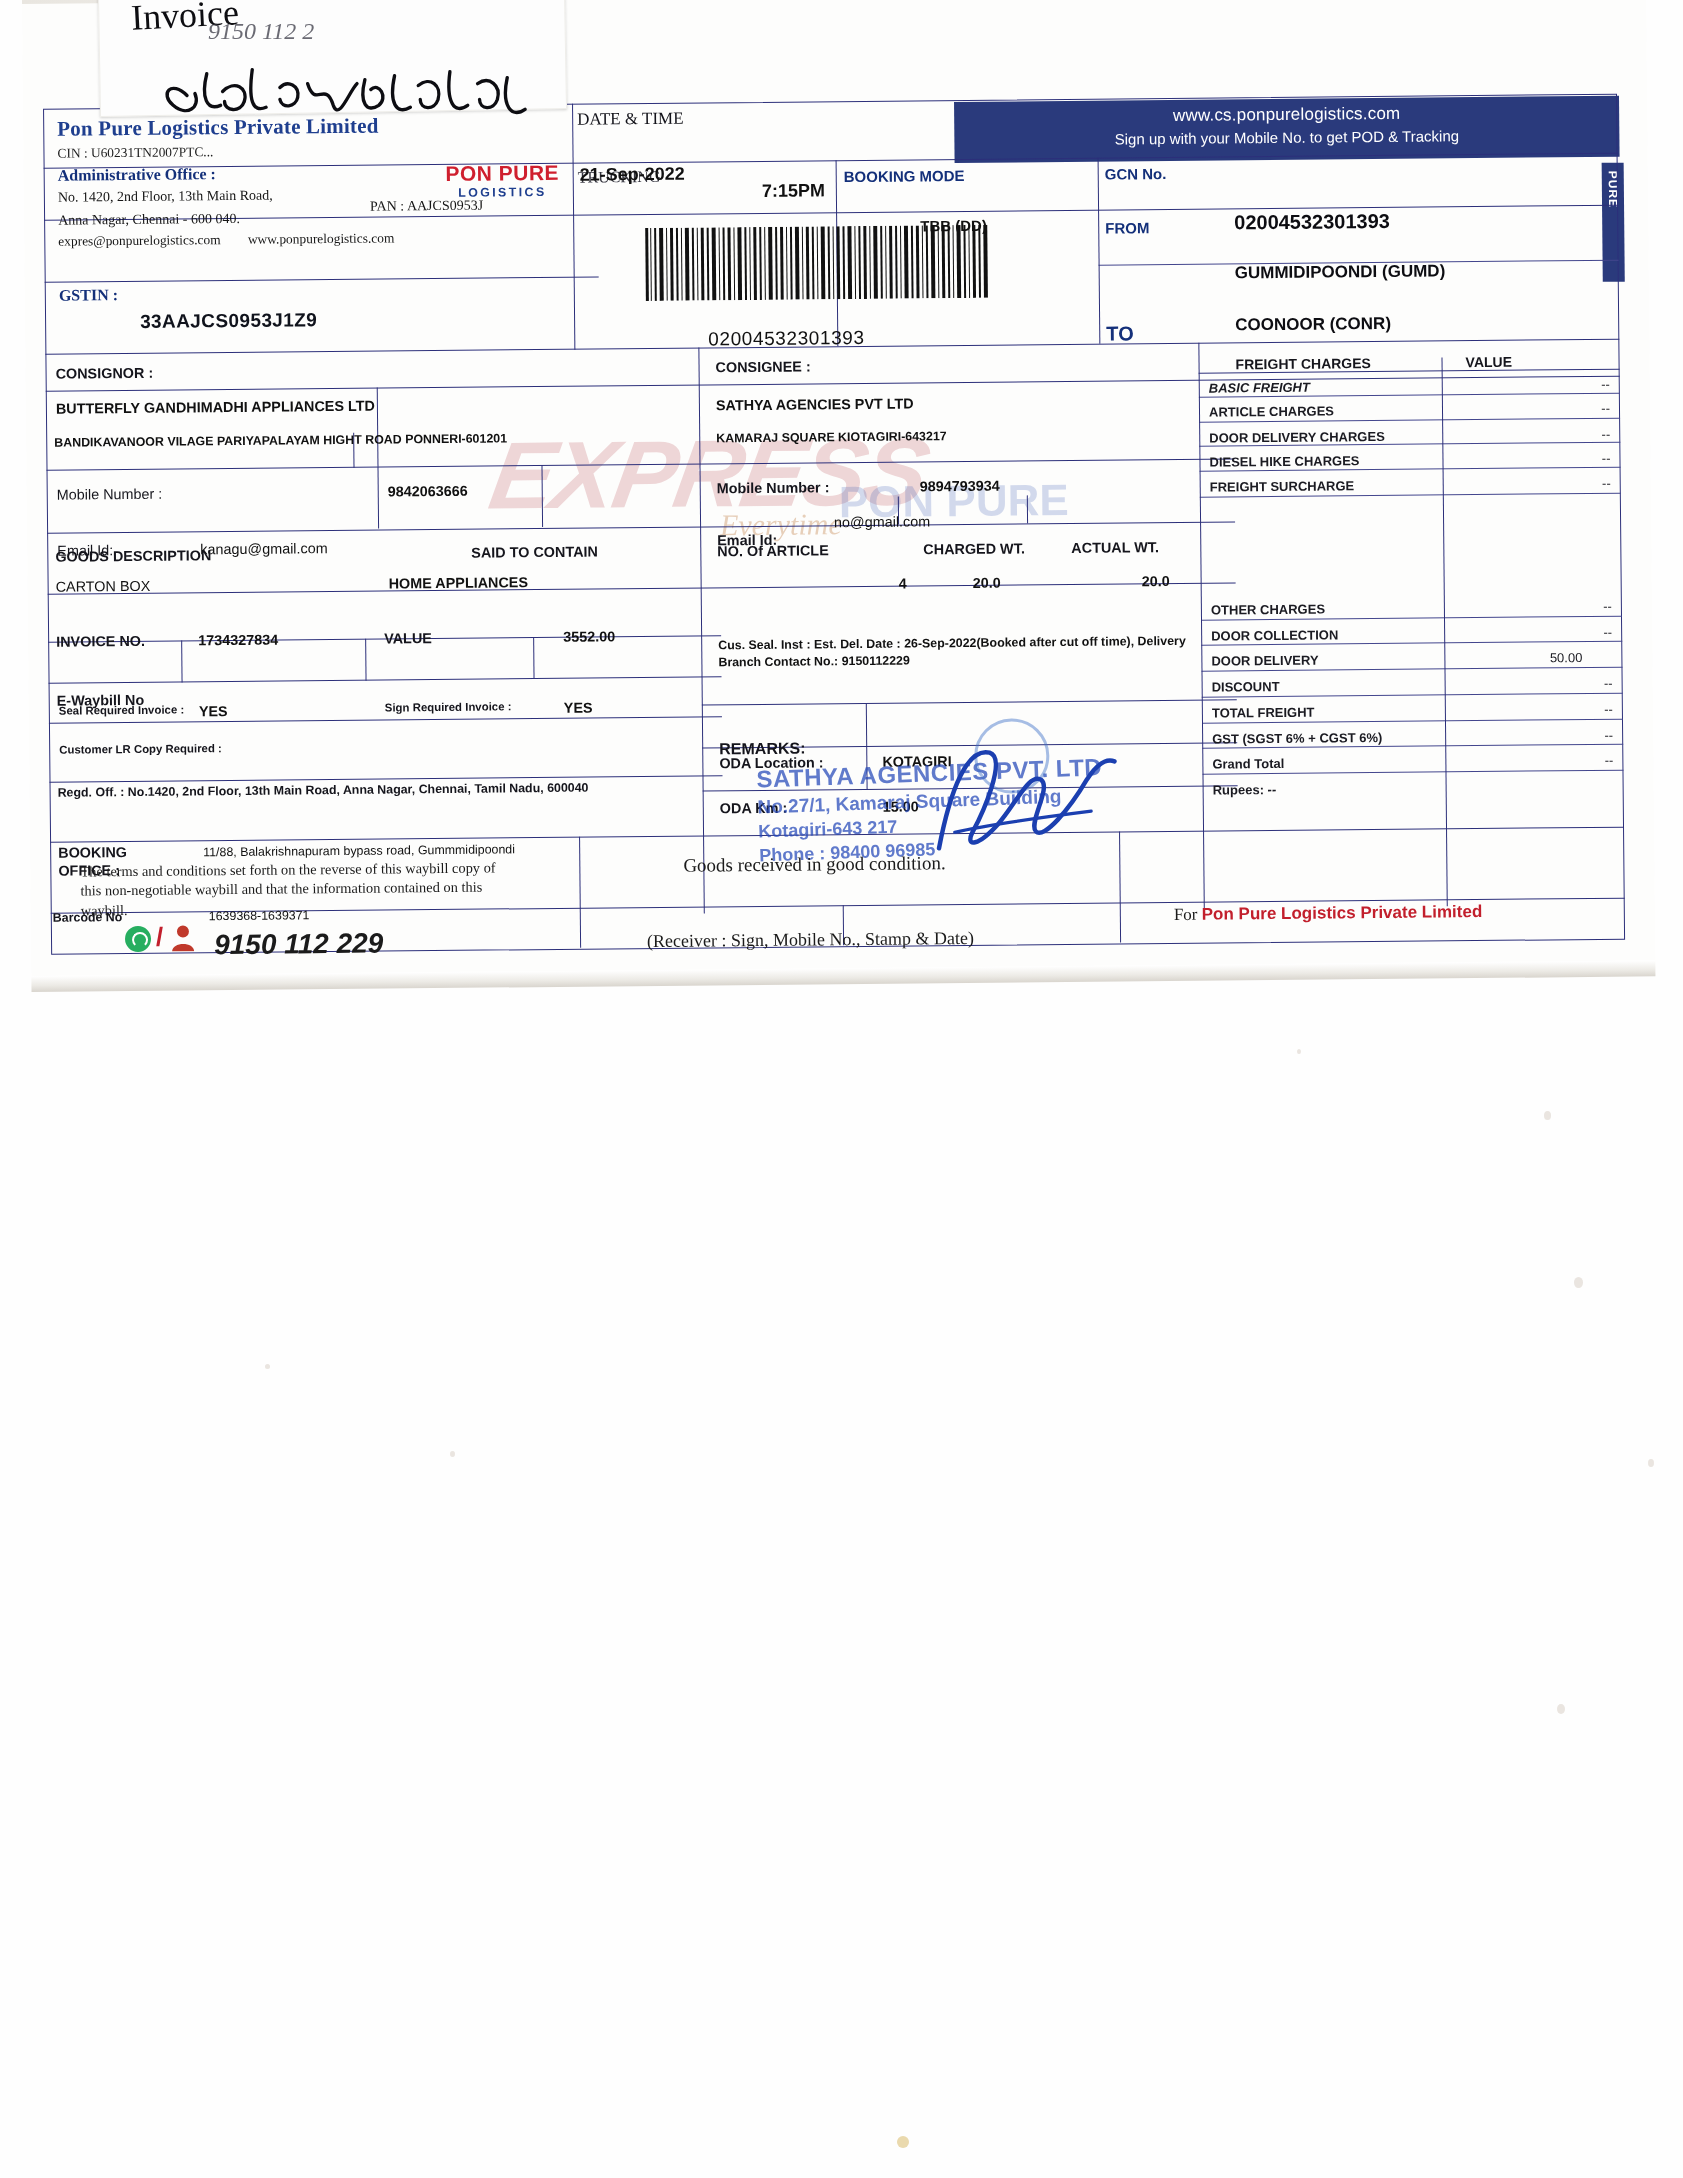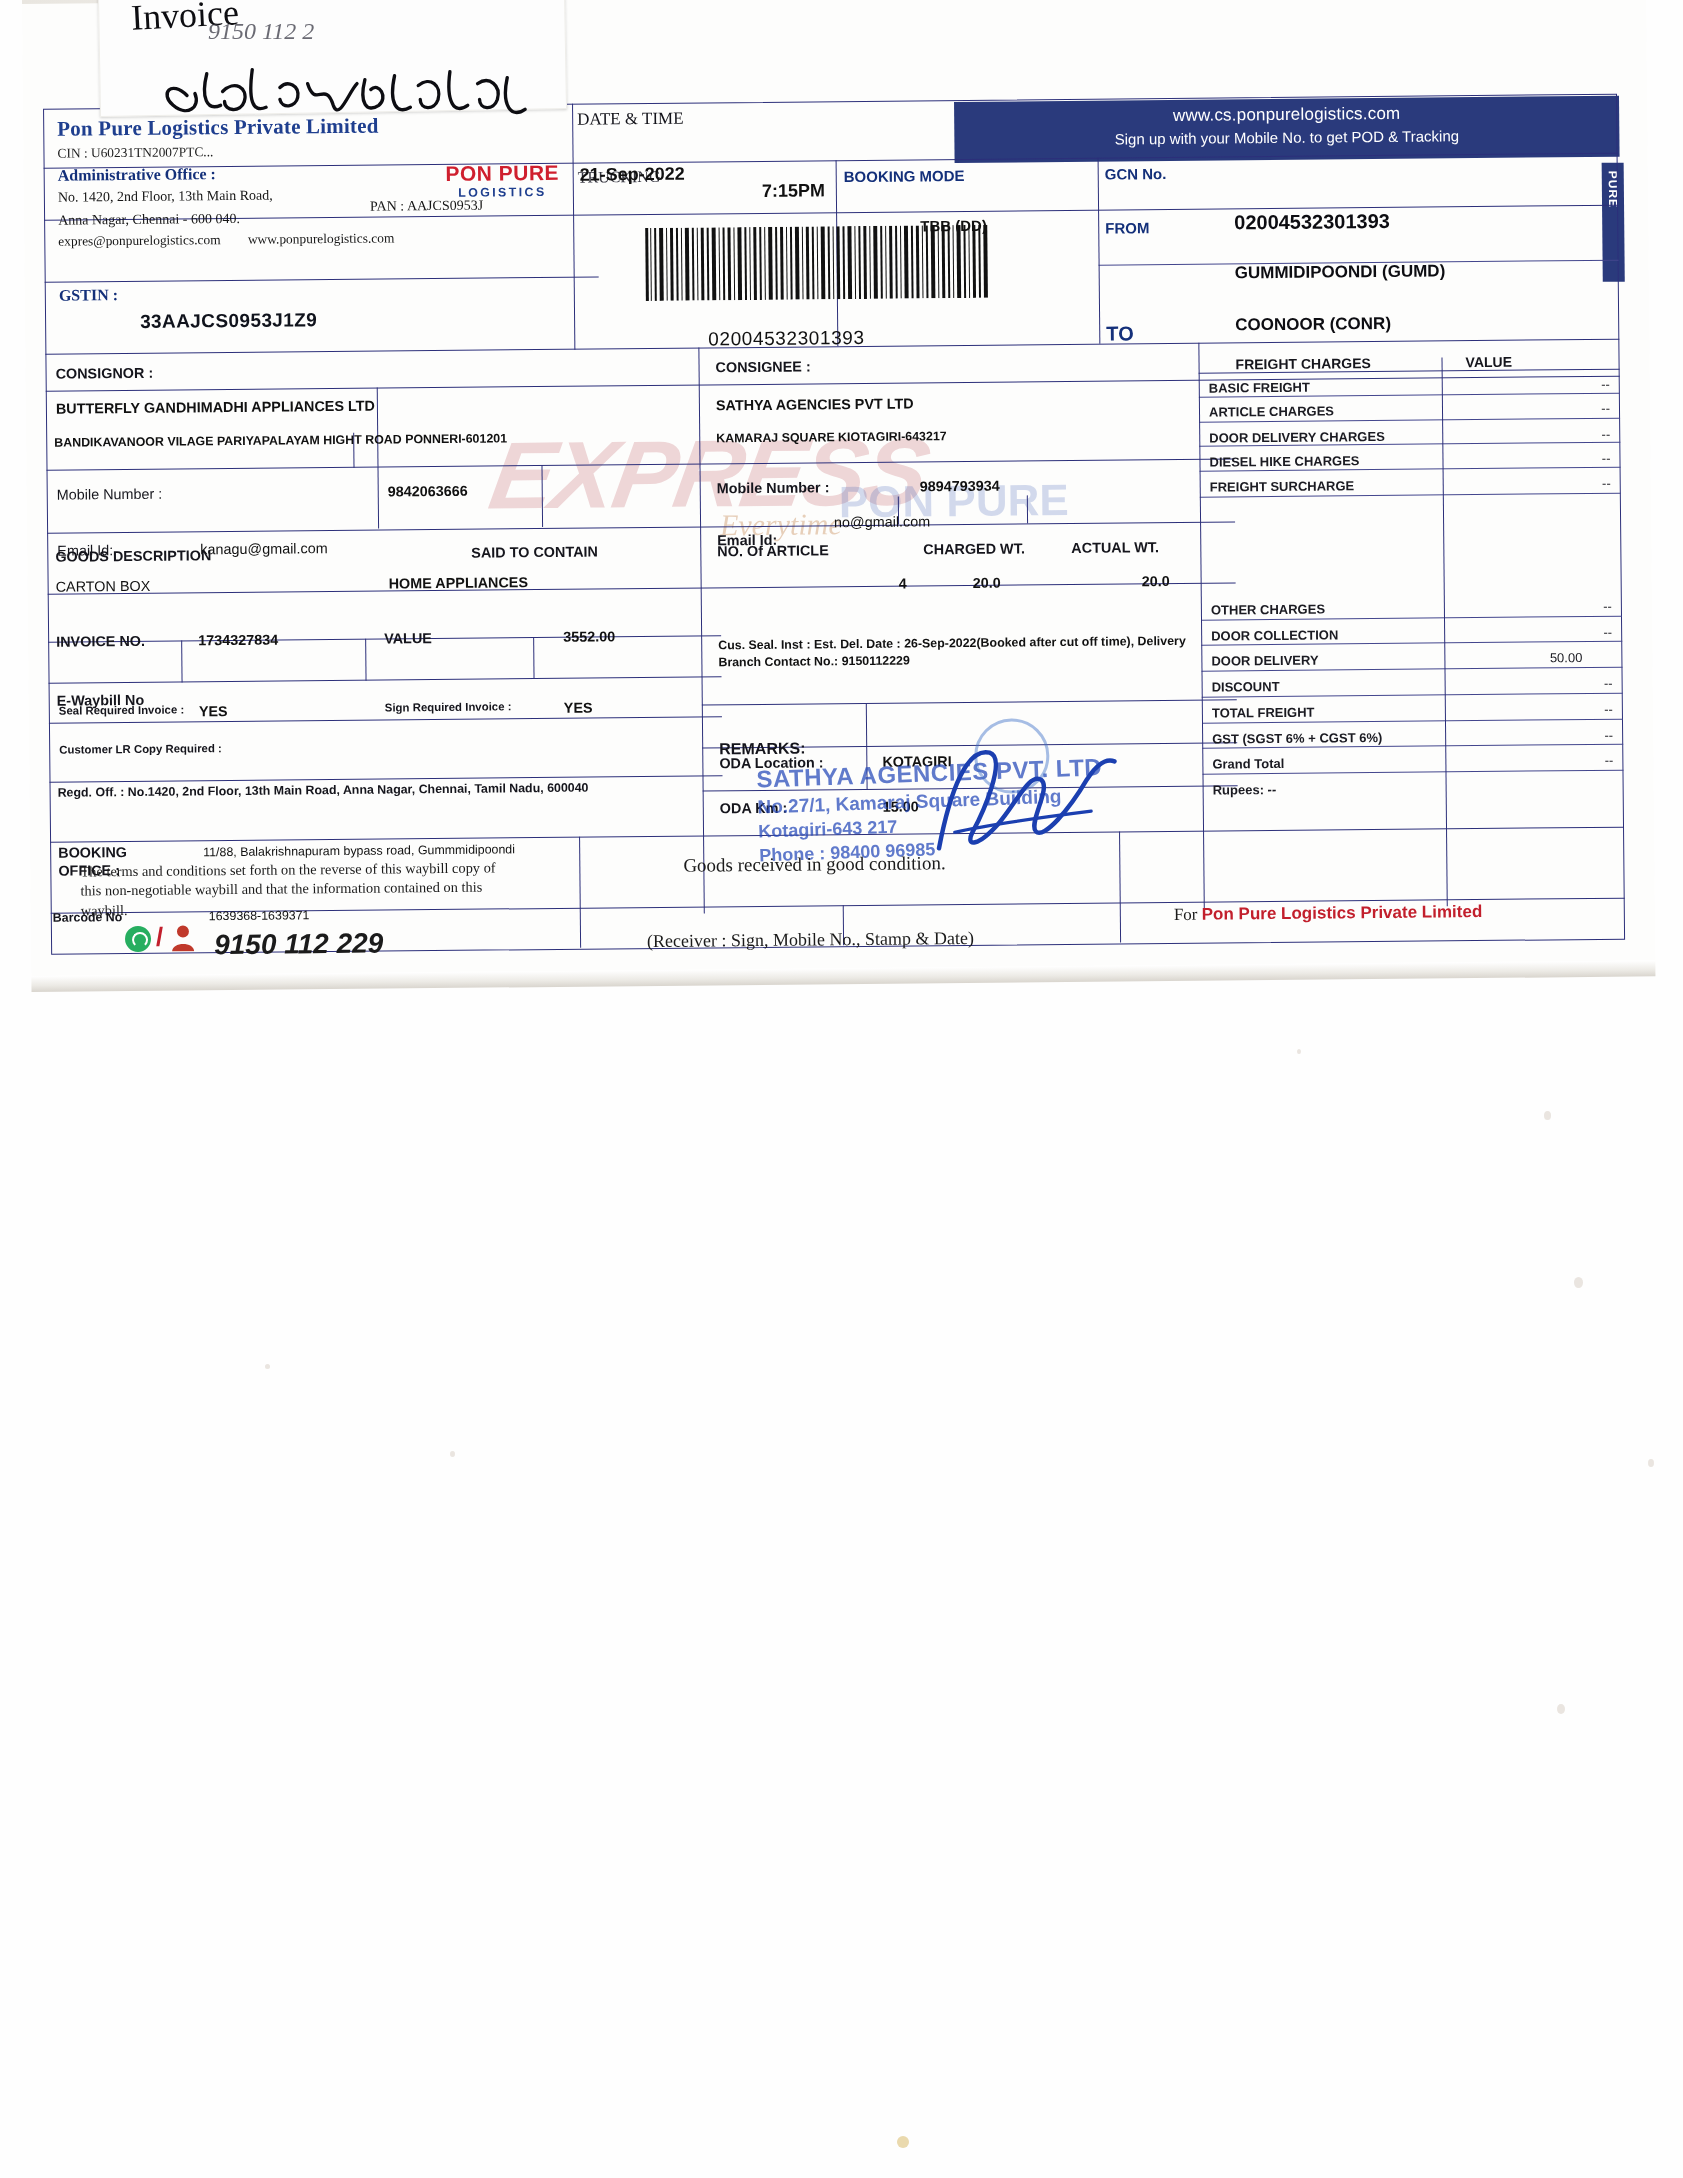--- a/index.html
+++ b/index.html
@@ -549,21 +549,21 @@
   </div>
   <div class="cell-label bold" style="left:690px; top:719px; font-size:16px;margin-top:28px;">REMARKS:</div>
   <div class="cell-label bold" style="left:690px; top:762px;text-align:right;">ODA Location :</div>
   <div class="val b" style="left:853px; top:762px;">KOTAGIRI</div>
   <div class="cell-label bold" style="left:690px; top:807px;">ODA Km :</div>
   <div class="val b" style="left:853px; top:807px;">15.00</div>
 
   <div class="charges-head" style="left:1210px; top:368px;">FREIGHT CHARGES</div>
   <div class="charges-head" style="left:1440px; top:368px;">VALUE</div>
 
-  <div class="chg-row" style="left:1183px; top:392px;">BASIC FREIGHT</div>
+  <div class="chg-row" style="left:1183px; top:392px;font-style:italic;">BASIC FREIGHT</div>
   <div class="chg-amt" style="left:1515px; top:392px;">--</div>
   <div class="chg-row" style="left:1183px; top:416px;">ARTICLE CHARGES</div>
   <div class="chg-amt" style="left:1515px; top:416px;">--</div>
   <div class="chg-row" style="left:1183px; top:442px;">DOOR DELIVERY CHARGES</div>
   <div class="chg-amt" style="left:1515px; top:442px;">--</div>
   <div class="chg-row" style="left:1183px; top:466px;">DIESEL HIKE CHARGES</div>
   <div class="chg-amt" style="left:1515px; top:466px;">--</div>
   <div class="chg-row" style="left:1183px; top:491px;">FREIGHT SURCHARGE</div>
   <div class="chg-amt" style="left:1515px; top:491px;">--</div>
 

